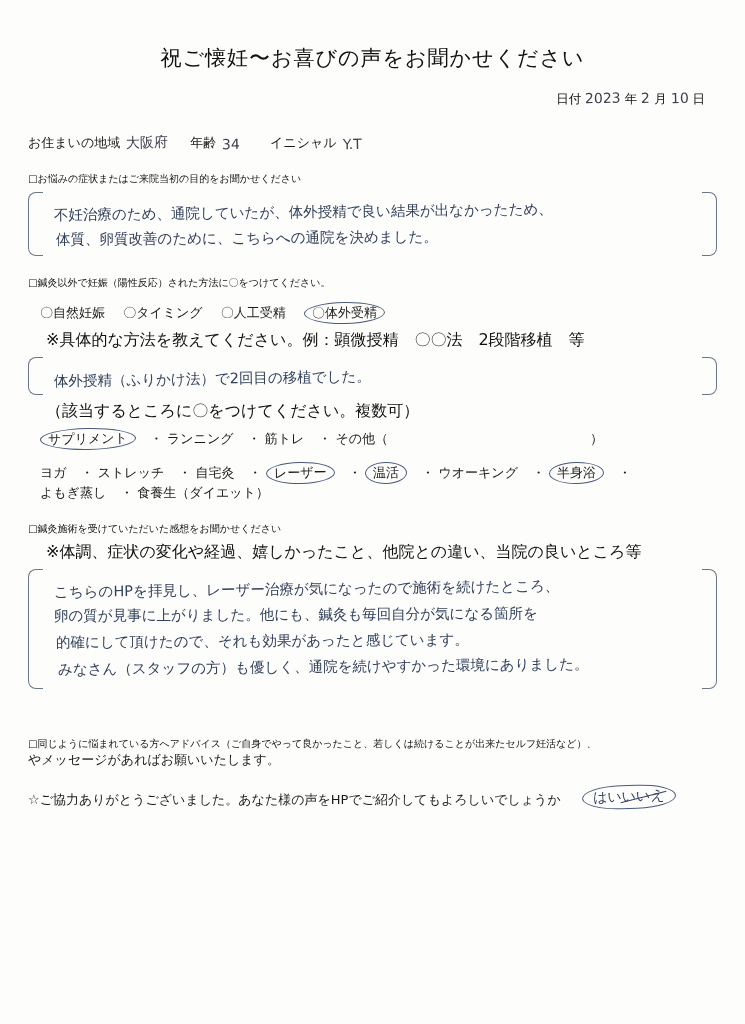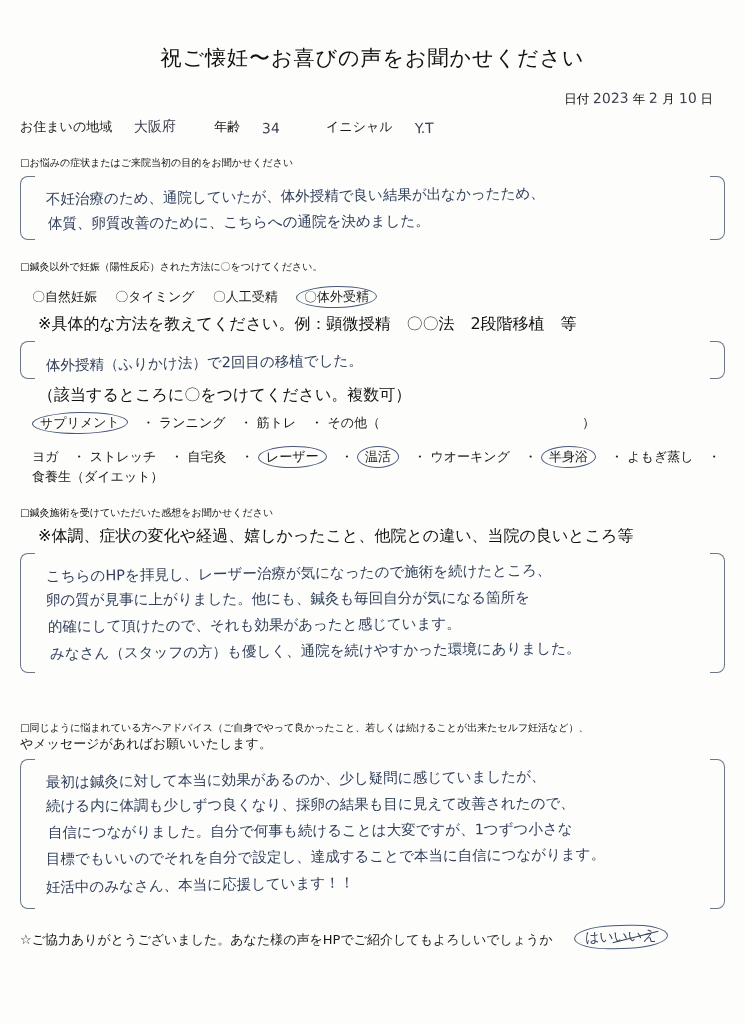--- a/index.html
+++ b/index.html
@@ -14,21 +14,21 @@
     color: #1a1a1a;
     position: relative;
     overflow: hidden;
   }
   .page {
     position: relative;
     width: 745px;
     height: 1024px;
     background: #fdfdfc;
     box-sizing: border-box;
-    padding: 0 20px;
+    padding: 0 28px;
   }
   .title {
     text-align: center;
     font-size: 21px;
     letter-spacing: 1px;
     padding-top: 44px;
     color: #111;
     font-family: "DejaVu Sans", sans-serif;
   }
   .date-line {
@@ -41,25 +41,25 @@
   }
   .hw {
     display: inline-block;
     color: #334;
     font-family: "DejaVu Sans", sans-serif;
     transform: rotate(-1.2deg);
     font-size: 14px;
     opacity: .95;
   }
   .row-top {
-    margin-top: 10px;
+    margin-top: 26px;
     font-size: 13px;
     display: flex;
     align-items: flex-end;
-    gap: 22px;
+    gap: 6px;
     font-family: "DejaVu Sans", sans-serif;
   }
   .q {
     margin-top: 20px;
     font-size: 10px;
     font-family: "DejaVu Sans", sans-serif;
     color: #111;
   }
   .note {
     font-size: 16px;
@@ -235,29 +235,20 @@
     <div class="bracket-inner">
       <span class="hline r1">こちらのHPを拝見し、レーザー治療が気になったので施術を続けたところ、</span>
       <span class="hline r4">卵の質が見事に上がりました。他にも、鍼灸も毎回自分が気になる箇所を</span>
       <span class="hline r2">的確にして頂けたので、それも効果があったと感じています。</span>
       <span class="hline r5">みなさん（スタッフの方）も優しく、通院を続けやすかった環境にありました。</span>
     </div>
   </div>
 
   <div class="q" style="margin-top:48px">□同じように悩まれている方へアドバイス（ご自身でやって良かったこと、若しくは続けることが出来たセルフ妊活など）、</div>
   <div style="font-size:13px;font-family:'DejaVu Sans',sans-serif">やメッセージがあればお願いいたします。</div>
-  <div class="bracket-box big-box">
-    <div class="bracket-inner">
-      <span class="hline r1">最初は鍼灸に対して本当に効果があるのか、少し疑問に感じていましたが、</span>
-      <span class="hline r4">続ける内に体調も少しずつ良くなり、採卵の結果も目に見えて改善されたので、</span>
-      <span class="hline r2">自信につながりました。自分で何事も続けることは大変ですが、1つずつ小さな</span>
-      <span class="hline r6">目標でもいいのでそれを自分で設定し、達成することで本当に自信につながります。</span>
-      <span class="hline r3">妊活中のみなさん、本当に応援しています！！</span>
-    </div>
-  </div>
 
   <div class="footer">
     <span>☆ご協力ありがとうございました。あなた様の声をHPでご紹介してもよろしいでしょうか</span>
     <span class="yesno">
       <span>はい</span><span class="strike">いいえ</span>
     </span>
   </div>
 
 </div>
 

